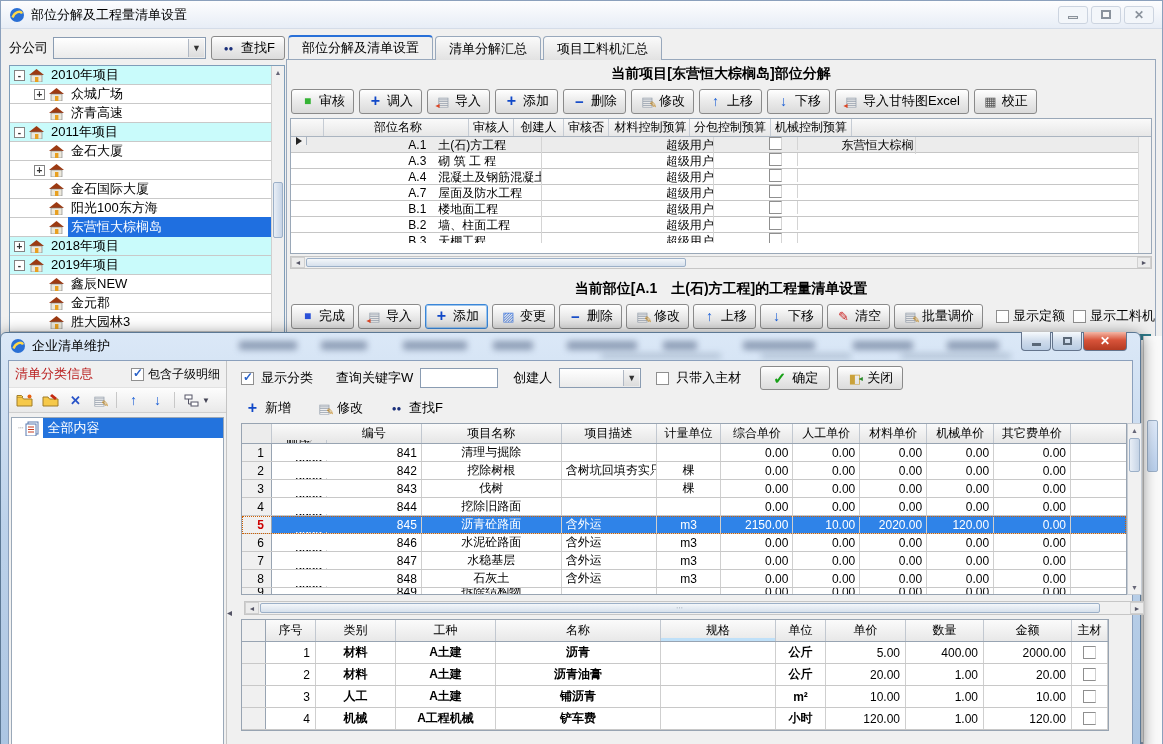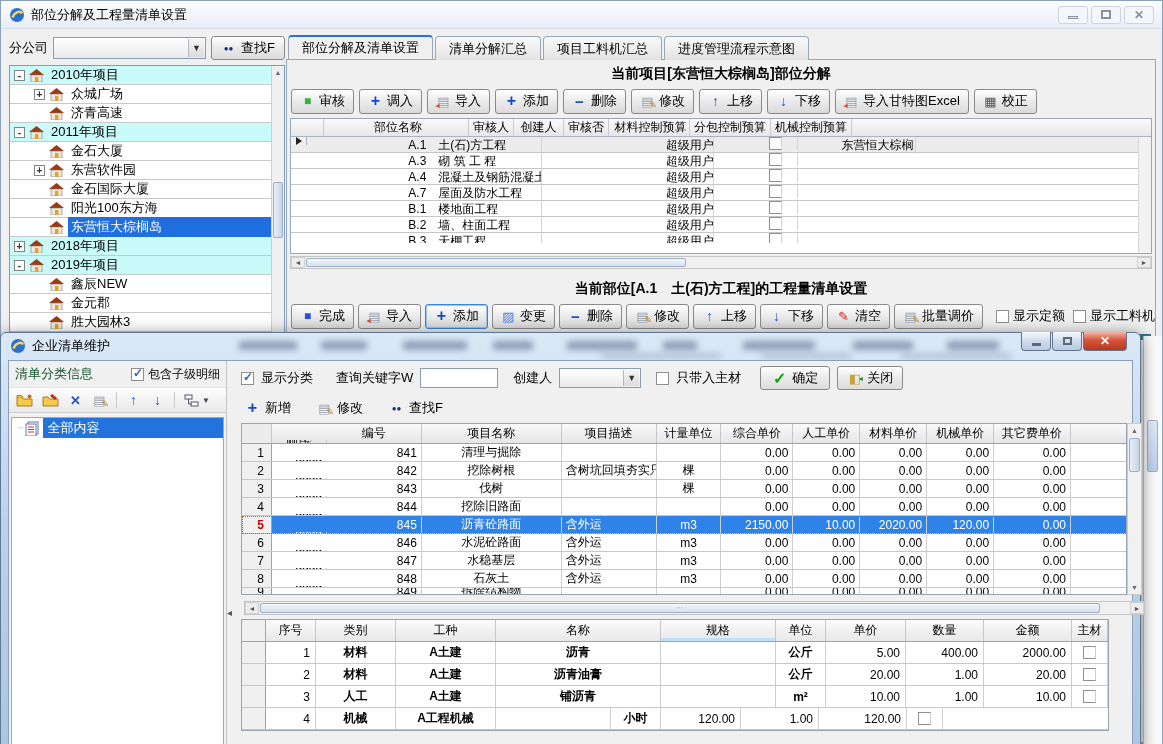--- a/index.html
+++ b/index.html
@@ -106,21 +106,21 @@
   .dbtn{width:30px;height:19px;border:1px solid #64748c;border-top:none;border-radius:0 0 4px 4px;
     background:linear-gradient(#f6fafd,#cfdcec 50%,#b8cbe2);display:flex;align-items:center;justify-content:center;color:#445;font-size:10px;}
   .dbtn.close{width:44px;background:linear-gradient(#f4b7a6,#d8543a 45%,#b33a22);color:#fff;font-weight:bold;font-size:12px;}
   .dbtn .minbar{width:9px;height:3px;background:#5a6878;margin-top:7px;}
   .dbtn .maxbox{width:9px;height:8px;border:2px solid #5a6878;}
   .dlg-client{position:absolute;left:8px;top:28px;right:8px;bottom:0;background:#f0f0f0;border:1px solid #8ba0bc;}
 
   
   .dl{position:absolute;left:0;top:0;width:218px;bottom:0;border-right:1px solid #c4c4c4;}
   .dl-h{height:26px;display:flex;align-items:center;padding:0 6px;gap:4px;font-size:13px;}
-  .dl-cap{color:#14532d;flex:1;}
+  .dl-cap{color:#b91c1c;flex:1;}
   .dl-tb{height:26px;display:flex;align-items:center;gap:9px;padding:0 7px;
     background:linear-gradient(#fdfdfd,#e9e9e9);border-top:1px solid #e2e2e2;border-bottom:1px solid #cfcfcf;}
   .sep{width:1px;height:16px;background:#c8c8c8;}
   .dl-tree{position:absolute;left:2px;top:56px;right:2px;bottom:2px;background:#fff;border:1px solid #9aa8b8;}
   .droot{height:20px;display:flex;align-items:center;padding-left:6px;font-size:13px;}
   .droot .dots{color:#aaa;font-size:9px;margin-right:2px;}
   .droot .rlabel{background:#2373dd;color:#fff;padding:1px 4px;flex:1;}
 
   .split{position:absolute;left:218px;top:0;width:8px;bottom:0;background:#f0f0f0;}
   .split .arr{position:absolute;top:246px;left:0px;font-size:10px;color:#556;}
@@ -293,21 +293,20 @@
         </div>
         <div class="trow lv1">
           <span class="tgl">+</span>
           <span class="home-ic">
             <svg width="15" height="13">
               <polygon points="7.5,0 15,6 0,6" fill="#9c3a12"></polygon>
               <rect x="2" y="6" width="11" height="7" fill="#ece8dc" stroke="#777" stroke-width="0.6"></rect>
               <rect x="6" y="8" width="3.4" height="5" fill="#e8a020"></rect>
             </svg>
           </span>
-          <span class="tlabel">东营软件园</span>
         </div>
         <div class="trow lv1">
           <span class="tgl"></span>
           <span class="home-ic">
             <svg width="15" height="13">
               <polygon points="7.5,0 15,6 0,6" fill="#9c3a12"></polygon>
               <rect x="2" y="6" width="11" height="7" fill="#ece8dc" stroke="#777" stroke-width="0.6"></rect>
               <rect x="6" y="8" width="3.4" height="5" fill="#e8a020"></rect>
             </svg>
           </span>
@@ -397,23 +396,20 @@
     <div class="tabs">
 
     <div class="tab active">
           <span>部位分解及清单设置</span>
         </div>
         <div class="tab">
           <span>清单分解汇总</span>
         </div>
         <div class="tab">
           <span>项目工料机汇总</span>
-        </div>
-        <div class="tab">
-          <span>进度管理流程示意图</span>
         </div>
       </div>
     <div class="panelbody">
       <div class="sec-title">当前项目[东营恒大棕榈岛]部位分解</div>
       <div class="tbar">
 
       <button class="tbtn">
             <span class="ic i-audit-green-icon"></span>
             <span>审核</span>
           </button>
@@ -984,20 +980,21 @@
               <span class="damt">10.00</span>
               <span class="dmain">
                 <span class="cb"></span>
               </span>
             </div>
             <div class="erow">
               <span class="dgut"></span>
               <span class="dno">4</span>
               <span class="dcat">机械</span>
               <span class="djob">A工程机械</span>
+              <span class="dname">铲车费</span>
               <span class="dspec"></span>
               <span class="dunit">小时</span>
               <span class="dprice">120.00</span>
               <span class="dqty">1.00</span>
               <span class="damt">120.00</span>
               <span class="dmain">
                 <span class="cb"></span>
               </span>
             </div>
           </div>

